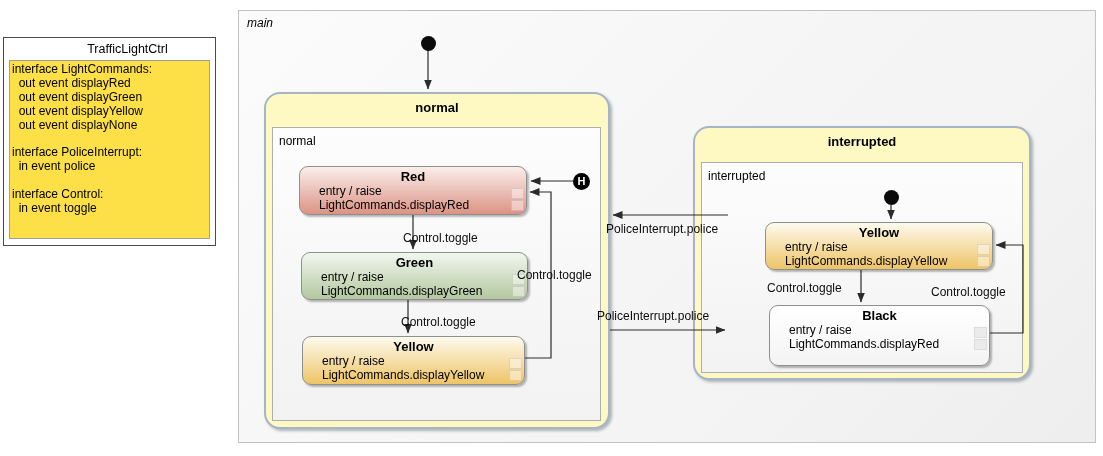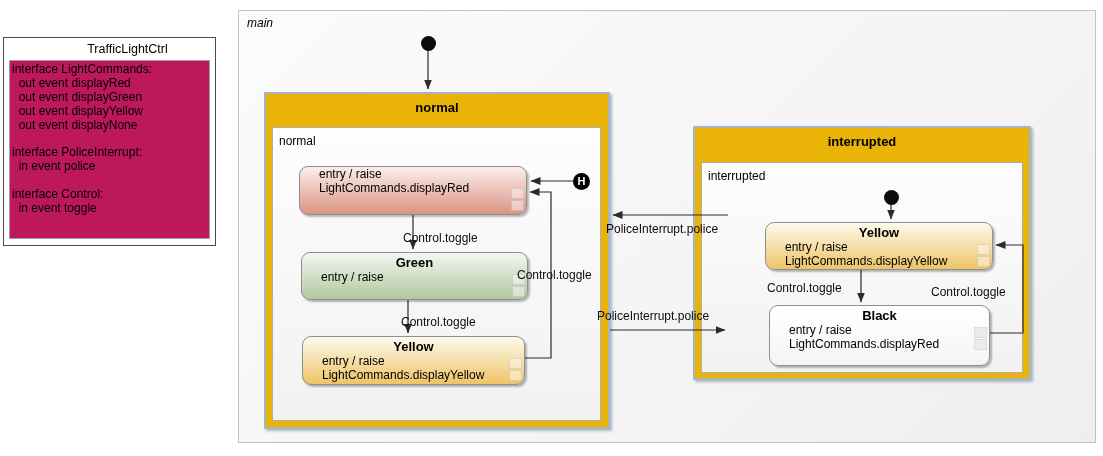--- a/index.html
+++ b/index.html
@@ -4,32 +4,32 @@
 <style>
   * { margin:0; padding:0; box-sizing:border-box; }
   body { background:#fff; font-family:"Liberation Sans", sans-serif; }
   #canvas { position:relative; width:1103px; height:456px; background:#ffffff; overflow:hidden; }
 
   
   .decl-panel { position:absolute; left:3px; top:37px; width:213px; height:209px;
     background:#ffffff; border:1px solid #4a4a4a; z-index:2;padding-left:36px; }
   .decl-title { text-align:center; font-size:12.5px; color:#000; padding-top:4px; height:21px; }
   .decl-body { position:absolute; left:5px; top:22px; right:5px; bottom:6px;
-    border:1px solid #a0a0a0; background:#be185d; font-size:12px; line-height:13.9px;
+    border:1px solid #a0a0a0; background:#fde047; font-size:12px; line-height:13.9px;
     color:#000; padding:2px 1px 0 2px; white-space:pre-wrap; overflow:hidden; }
 
   
   .main-region { position:absolute; left:238px; top:10px; width:858px; height:433px;
     background:linear-gradient(135deg,#fbfbfb 0%, #f3f3f3 70%, #eeeeee 100%);
     border:1px solid #bfc3c5; z-index:1; }
   .main-label { position:absolute; left:8px; top:5px; font-size:12px; color:#000;font-style:italic; }
 
   
-  .composite { position:absolute; border:2px solid #a6b5c5; border-radius:1px;
-    background:#eab308; box-shadow:2px 2px 3px rgba(90,100,110,0.45); z-index:2; }
+  .composite { position:absolute; border:2px solid #a6b5c5; border-radius:16px;
+    background:#fef9c3; box-shadow:2px 2px 3px rgba(90,100,110,0.45); z-index:2; }
   .composite-title { text-align:center; font-size:13px; font-weight:bold; color:#000; padding-top:6px; }
   .region { position:absolute; border:1px solid #aeaeae;
     background:linear-gradient(#fdfdfd,#f2f2f2); }
   .region-label { position:absolute; left:6px; top:6px; font-size:12px; color:#000; }
   .comp-normal { left:264px; top:92px; width:346px; height:337px; }
   .comp-normal .region { left:6px; top:33px; right:7px; bottom:6px; }
   .comp-interrupted { left:693px; top:126px; width:338px; height:254px; }
   .comp-interrupted .region { left:6px; top:34px; right:6px; bottom:5px; }
 
   
@@ -100,30 +100,31 @@
   </div>
 
   <div class="composite comp-interrupted">
     <div class="composite-title">interrupted</div>
     <div class="region">
       <div class="region-label">interrupted</div>
     </div>
   </div>
 
   <div class="state st-red">
+    <div class="state-title">Red</div>
     <div class="state-body"><span>entry / raise</span><br><span>LightCommands.displayRed</span></div>
     <div class="tiles">
         <div class="tile"></div>
         <div class="tile"></div>
       </div>
   </div>
 
   <div class="state st-green">
     <div class="state-title">Green</div>
-    <div class="state-body"><span>entry / raise</span><br></div>
+    <div class="state-body"><span>entry / raise</span><br><span>LightCommands.displayGreen</span></div>
     <div class="tiles">
         <div class="tile"></div>
         <div class="tile"></div>
       </div>
   </div>
 
   <div class="state st-yellow-n">
     <div class="state-title">Yellow</div>
     <div class="state-body"><span>entry / raise</span><br><span>LightCommands.displayYellow</span></div>
     <div class="tiles">

